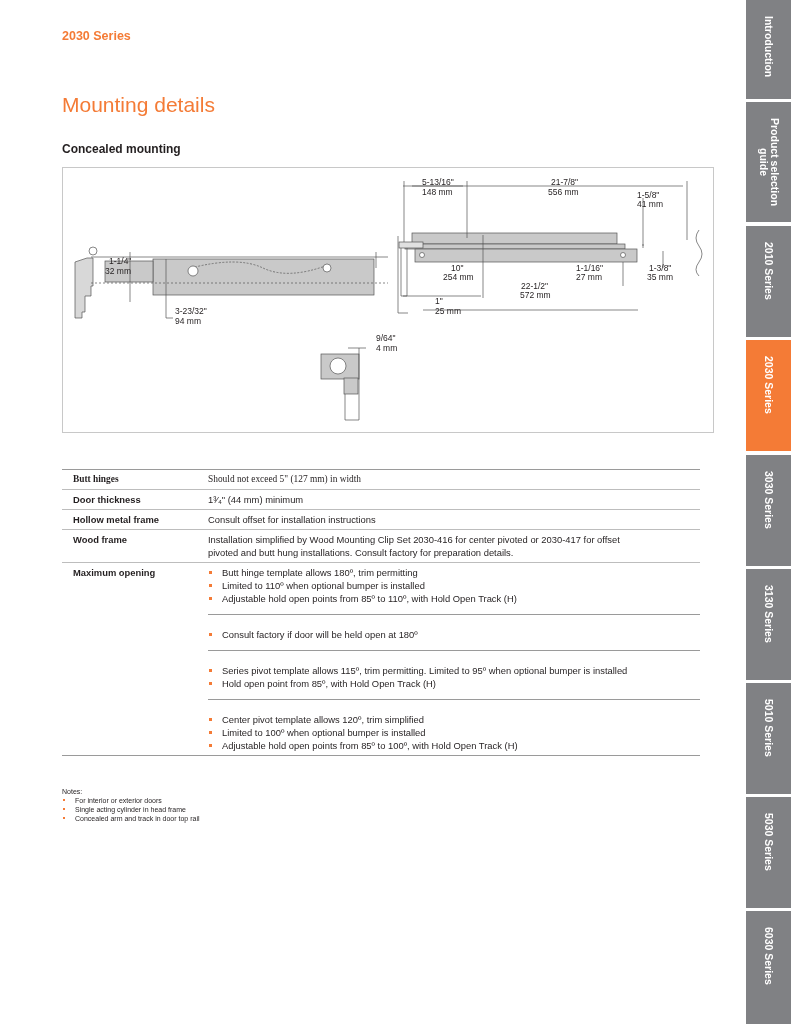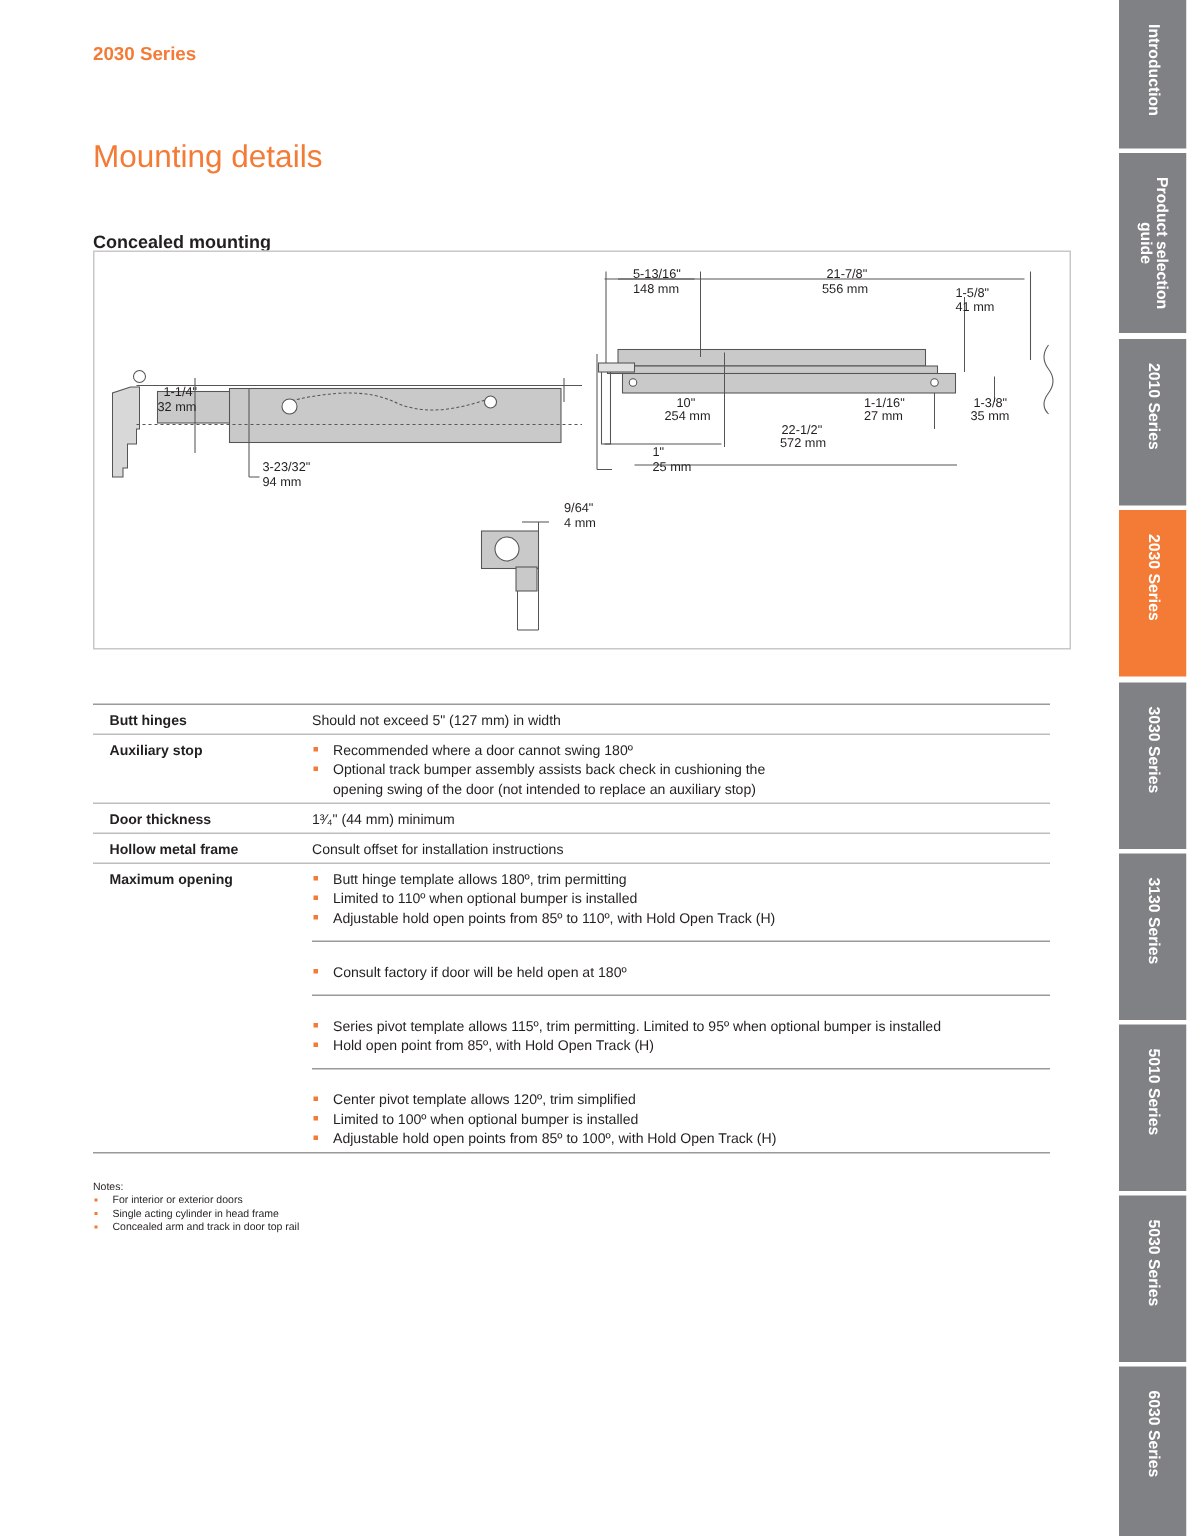--- a/index.html
+++ b/index.html
@@ -1,30 +1,30 @@
 <!DOCTYPE html>
 <html><head>
 <meta charset="utf-8">
 <style>
   * { box-sizing: border-box; margin: 0; padding: 0; }
   html, body { width: 791px; height: 1024px; background: #ffffff; overflow: hidden; }
   body { position: relative; font-family: "Liberation Sans", "DejaVu Sans", sans-serif; color: #231f20; }
 
   .series-label { position: absolute; left: 62px; top: 29px; font-size: 12.5px; font-weight: bold; color: #f47b36; }
   .page-title { position: absolute; left: 62px; top: 93px; font-size: 21px; color: #f47b36; font-weight: normal; }
-  .section-title { position: absolute; left: 62px; top: 142px; font-size: 12px; font-weight: bold; color: #231f20; margin-top: 12px; }
+  .section-title { position: absolute; left: 62px; top: 142px; font-size: 12px; font-weight: bold; color: #231f20; }
 
   .figure { position: absolute; left: 62px; top: 167px; width: 652px; height: 266px; border: 1px solid #c8c8c8; background: #fff; }
   .figure svg { position: absolute; left: 0; top: 0; }
   .dim { font-family: "Liberation Sans", sans-serif; font-size: 8.5px; fill: #231f20; }
 
   .spec-table { position: absolute; left: 62px; top: 469px; width: 638px; border-collapse: collapse; font-size: 9.4px; }
   .spec-table td { vertical-align: top; padding: 3px 0 3px 0; line-height: 13px; }
   .spec-table tr.row { border-top: 1.5px solid #bdbdbd; }
-  .spec-table tr.row:first-child { border-top: 1.5px solid #9a9a9a; }
+  .spec-table tr.row:first-child { border-top: 1.5px solid #9a9a9a; font-family: Liberation Serif, serif; }
   .spec-table tr.last { border-bottom: 1.5px solid #9a9a9a; }
   .spec-table td.lbl { width: 146px; padding-left: 11px; font-weight: bold; color: #231f20; }
   .spec-table td.val { color: #231f20; }
   .sub { border-top: 1px solid #9a9a9a; padding-top: 13px; margin-top: 9px; }
   .sub:first-child { border-top: none; padding-top: 0; margin-top: 0; }
   ul.bl { list-style: none; }
   ul.bl li { position: relative; padding-left: 14px; }
   ul.bl li::before { content: ""; position: absolute; left: 1px; top: 5px; width: 3px; height: 3px; background: #f47b36; }
 
   .notes { position: absolute; left: 62px; top: 787px; font-size: 7px; line-height: 9px; color: #231f20; }
@@ -124,35 +124,30 @@
   </svg>
 </div>
 
 <table class="spec-table">
   <tbody>
       <tr class="row">
     <td class="lbl">Butt hinges</td>
     <td class="val">Should not exceed 5" (127 mm) in width</td>
   </tr>
   <tr class="row">
-    <td class="lbl">Auxiliary stop</td>
-    <td class="val">
-          <ul class="bl">
-      <li>Recommended where a door cannot swing 180º</li>
-      <li style="width:330px">Optional track bumper assembly assists back check in cushioning the opening swing of the door (not intended to replace an auxiliary stop)</li>
-    </ul>
-        </td>
-  </tr>
-  <tr class="row">
     <td class="lbl">Door thickness</td>
     <td class="val">1³⁄₄" (44 mm) minimum</td>
   </tr>
   <tr class="row">
     <td class="lbl">Hollow metal frame</td>
     <td class="val">Consult offset for installation instructions</td>
+  </tr>
+  <tr class="row">
+    <td class="lbl">Wood frame</td>
+    <td class="val" style="padding-right:50px">Installation simplified by Wood Mounting Clip Set 2030-416 for center pivoted or 2030-417 for offset pivoted and butt hung installations. Consult factory for preparation details.</td>
   </tr>
   <tr class="row last">
     <td class="lbl">Maximum opening</td>
     <td class="val">
       <div class="sub">
             <ul class="bl">
         <li>Butt hinge template allows 180º, trim permitting</li>
         <li>Limited to 110º when optional bumper is installed</li>
         <li>Adjustable hold open points from 85º to 110º, with Hold Open Track (H)</li>
       </ul>

